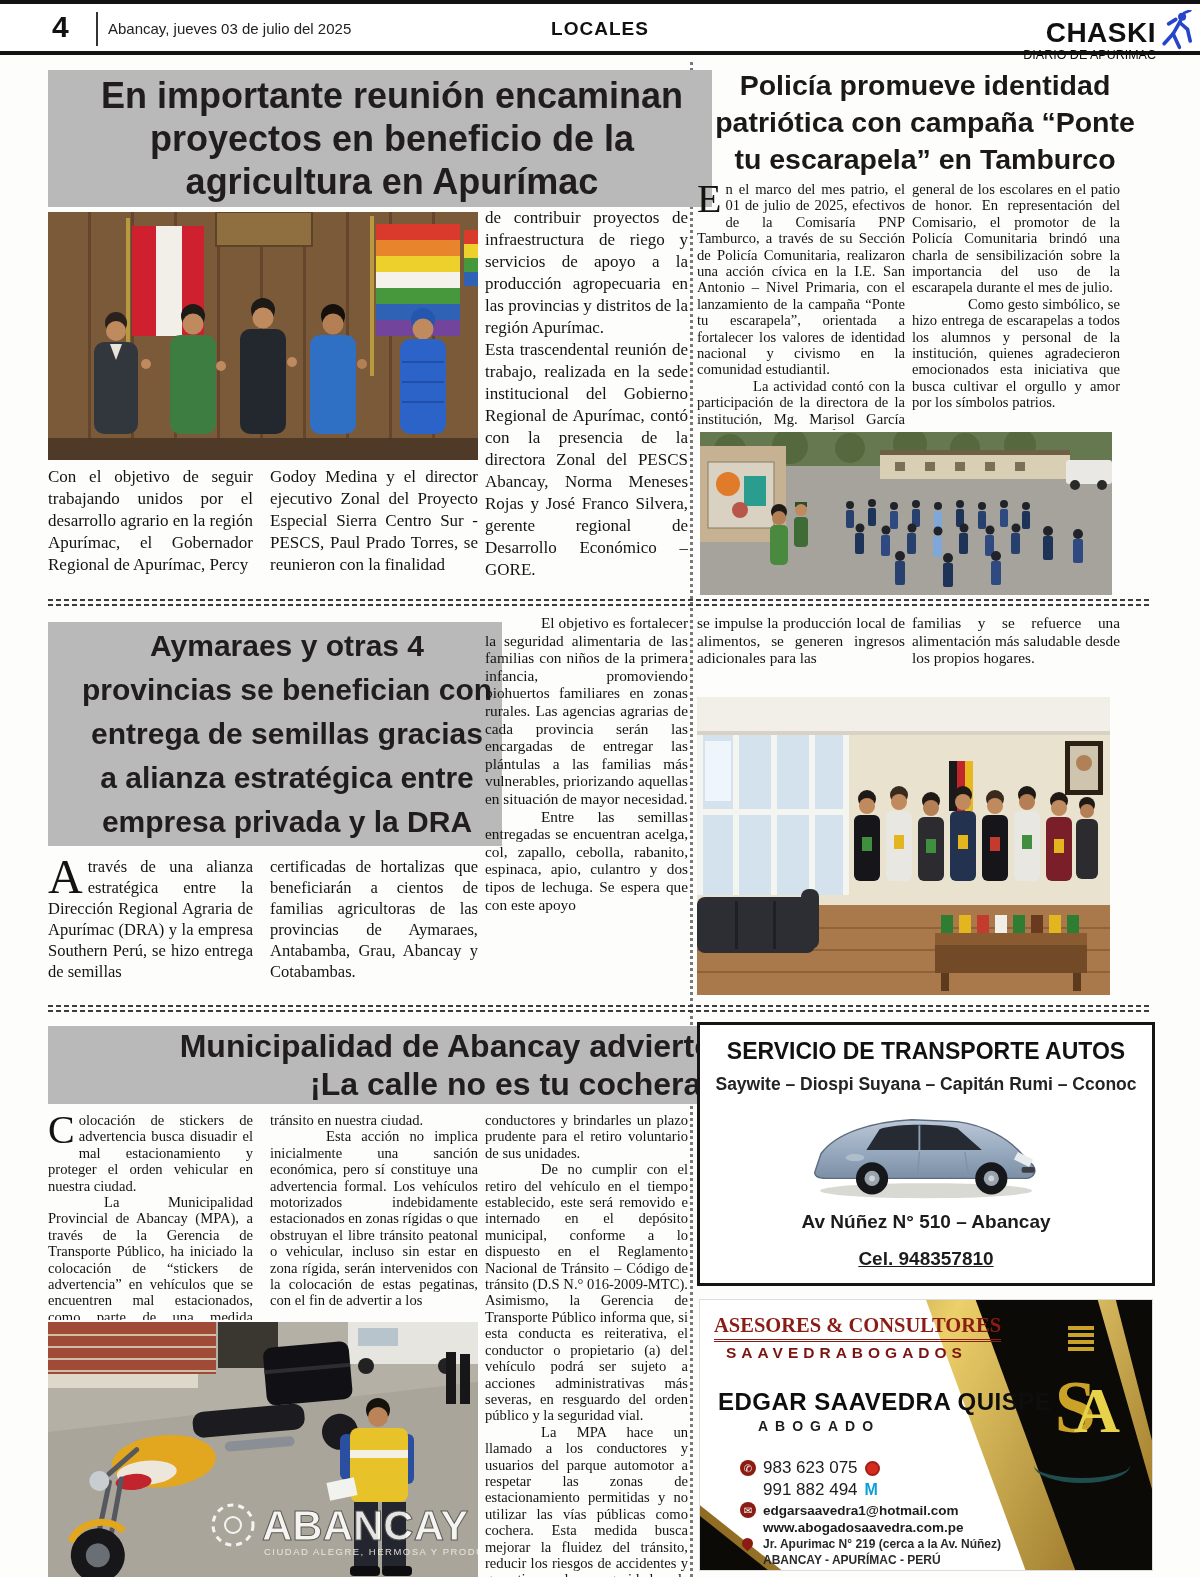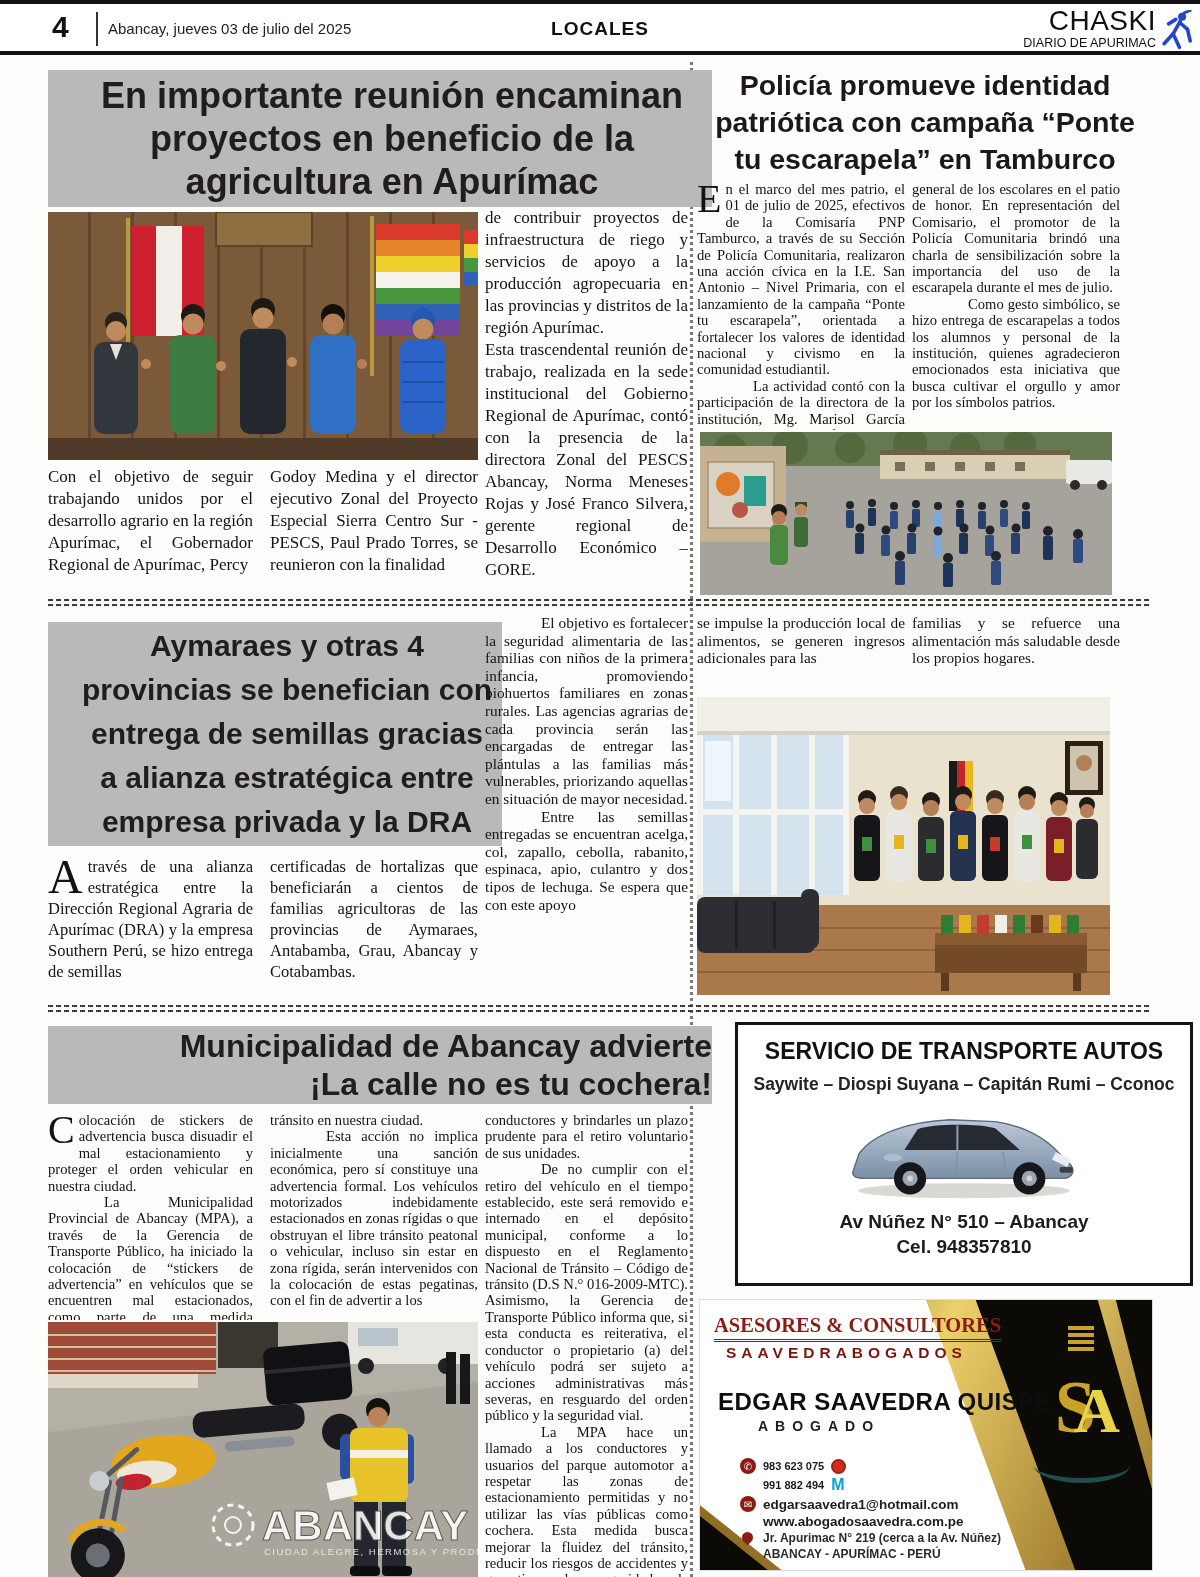--- a/index.html
+++ b/index.html
@@ -5,21 +5,21 @@
   html,body{margin:0;padding:0;background:#e8e8e8;}
   #page{position:relative;width:1200px;height:1577px;background:#fdfdfc;margin:0 auto;overflow:hidden;
         font-family:"Liberation Serif",serif;color:#15130f;}
   
   #hdr{position:absolute;left:0;top:0;width:1200px;height:55px;border-top:4px solid #121212;border-bottom:4px solid #121212;box-sizing:border-box;background:#fff;}
   #pageno{position:absolute;left:52px;top:6px;font-family:"Liberation Sans",sans-serif;font-weight:700;font-size:30px;color:#111;}
   #hdr .vbar{position:absolute;left:96px;top:8px;width:2px;height:34px;background:#333;}
   #hdate{position:absolute;left:108px;top:16px;font-family:"Liberation Sans",sans-serif;font-size:15px;color:#222;}
   #hsection{position:absolute;left:0;right:0;top:14px;text-align:center;font-family:"Liberation Sans",sans-serif;font-weight:700;font-size:19px;letter-spacing:1px;color:#111;}
   #masthead{position:absolute;right:44px;top:3px;text-align:right;font-family:"Liberation Sans",sans-serif;line-height:1;}
-  #masthead .mh1{font-size:28px;font-weight:400;letter-spacing:.5px;color:#101010;}
+  #masthead .mh1{font-size:28px;font-weight:700;letter-spacing:.5px;color:#101010;margin-top:12px;}
   #masthead .mh2{font-size:12.5px;color:#101010;margin-top:2px;}
   #chaski-icon{position:absolute;right:8px;top:6px;width:36px;height:44px;}
   
   .hbox{position:absolute;background:#b9b9b9;display:flex;flex-direction:column;justify-content:center;align-items:center;
         font-family:"Liberation Sans",sans-serif;font-weight:700;color:#211d1e;text-align:center;padding-left:24px;}
   .hplain{position:absolute;display:flex;flex-direction:column;justify-content:center;align-items:center;
         font-family:"Liberation Sans",sans-serif;font-weight:700;color:#1c1819;text-align:center;}
   
   .col{position:absolute;overflow:hidden;text-align:justify;}
   .col p{margin:0;}
@@ -32,39 +32,39 @@
   .drop-big{float:left;font-size:48px;line-height:37px;padding:2px 5px 0 0;}
   
   .hrule{position:absolute;height:7px;
     background-image:repeating-linear-gradient(90deg,#3c3c3c 0 5px,transparent 5px 8px),repeating-linear-gradient(90deg,#3c3c3c 0 5px,transparent 5px 8px);
     background-size:100% 2px,100% 2px;background-position:0 0,0 5px;background-repeat:no-repeat;}
   .vrule{position:absolute;width:3px;background-image:repeating-linear-gradient(180deg,#7a7a7a 0 3px,transparent 3px 6px);}
   
   .photo{position:absolute;overflow:hidden;background:#888;}
   .photo svg{display:block;}
   
-  #ad-t{position:absolute;left:735px;top:1022px;width:458px;height:264px;border:3px solid #151515;box-sizing:border-box;background:#fff;text-align:center;font-family:"Liberation Sans",sans-serif;}
+  #ad-t{position:absolute;left:697px;top:1022px;width:458px;height:264px;border:3px solid #151515;box-sizing:border-box;background:#fff;text-align:center;font-family:"Liberation Sans",sans-serif;}
   #ad-t .t1{font-size:23px;font-weight:700;color:#111;line-height:28px;margin-top:12px;}
   #ad-t .route{font-size:17.5px;font-weight:700;color:#232323;margin-top:9px;}
   #ad-t .addr{font-size:19px;font-weight:700;color:#1c1c1c;margin-top:4px;}
-  #ad-t .cel{font-size:19px;font-weight:700;color:#1c1c1c;margin-top:3px;}
+  #ad-t .cel{font-size:19px;font-weight:700;color:#1c1c1c;margin-top:15px;text-decoration:underline;}
   
   #ad-l{position:absolute;left:700px;top:1300px;width:452px;height:270px;background:#fff;overflow:hidden;box-shadow:0 0 0 1px #ddd;}
   #ad-l .panel-gold{position:absolute;inset:0;background:linear-gradient(115deg,#6b4e16,#ecd06a 45%,#8a651f);clip-path:polygon(50% 0,64% 0,86% 100%,72% 100%);}
   #ad-l .panel-black{position:absolute;inset:0;background:#0c0a07;clip-path:polygon(61% 0,100% 0,100% 100%,83% 100%);}
   #ad-l .streak{position:absolute;inset:0;background:linear-gradient(115deg,#7a5a1a,#f0d87a 55%,#9a7322);clip-path:polygon(88% 0,92% 0,100% 52%,100% 70%);}
   #ad-l .corner{position:absolute;inset:0;background:#0c0a07;clip-path:polygon(0 80%,15% 100%,0 100%);}
   #ad-l .corner-g{position:absolute;inset:0;background:linear-gradient(60deg,#8a651f,#ecd06a);clip-path:polygon(0 76%,18% 100%,12% 100%,0 82%);}
   #ad-l .t1{position:absolute;left:14px;top:14px;font-family:"Liberation Serif",serif;font-weight:700;font-size:20.5px;color:#8a1c14;border-bottom:3px double #8a1c14;padding-bottom:2px;}
   #ad-l .t2{position:absolute;left:26px;top:44px;font-family:"Liberation Sans",sans-serif;font-weight:700;font-size:15.5px;letter-spacing:5px;color:#7a1410;}
   #ad-l .nm{position:absolute;left:18px;top:88px;font-family:"Liberation Sans",sans-serif;font-weight:700;font-size:24px;color:#0e0e0e;letter-spacing:.5px;}
   #ad-l .rl{position:absolute;left:58px;top:118px;font-family:"Liberation Sans",sans-serif;font-weight:700;font-size:14px;letter-spacing:7px;color:#1c1c1c;}
   #ad-l .contacts{position:absolute;left:40px;top:158px;font-family:"Liberation Sans",sans-serif;color:#1c1c1c;}
   #ad-l .crow{display:flex;align-items:center;gap:7px;margin-bottom:2px;}
-  #ad-l .cph{font-size:11px;font-weight:700;}
+  #ad-l .cph{font-size:17px;font-weight:400;}
   #ad-l .csm{font-size:13.5px;font-weight:700;}
   #ad-l .cxs{font-size:12px;font-weight:700;color:#2a2a2a;}
   .cicon{display:inline-flex;width:16px;height:16px;border-radius:50%;background:#8a1c14;color:#fff;font-size:10px;align-items:center;justify-content:center;flex:0 0 16px;}
   .claro{display:inline-block;width:15px;height:15px;border-radius:50%;background:#d52b1e;border:2px solid #a21f15;box-sizing:border-box;}
   .mov{font-weight:700;color:#0b9ed9;font-size:16px;font-family:"Liberation Sans",sans-serif;}
   .pin{display:inline-block;width:11px;height:11px;border-radius:50% 50% 50% 0;background:#8a1c14;transform:rotate(-45deg);margin:0 3px 2px 2px;}
   #ad-l .sa{position:absolute;right:32px;top:70px;font-family:Liberation Serif, serif;line-height:1;}
   #ad-l .sa .s{font-size:74px;font-weight:700;color:#c9a227;}
   #ad-l .sa .a{font-size:64px;font-weight:700;color:#e8d24a;margin-left:-22px;}
   #ad-l .scale{position:absolute;right:22px;top:148px;width:96px;height:30px;border:0;border-bottom:5px solid #1f4d4d;border-radius:50%;}

